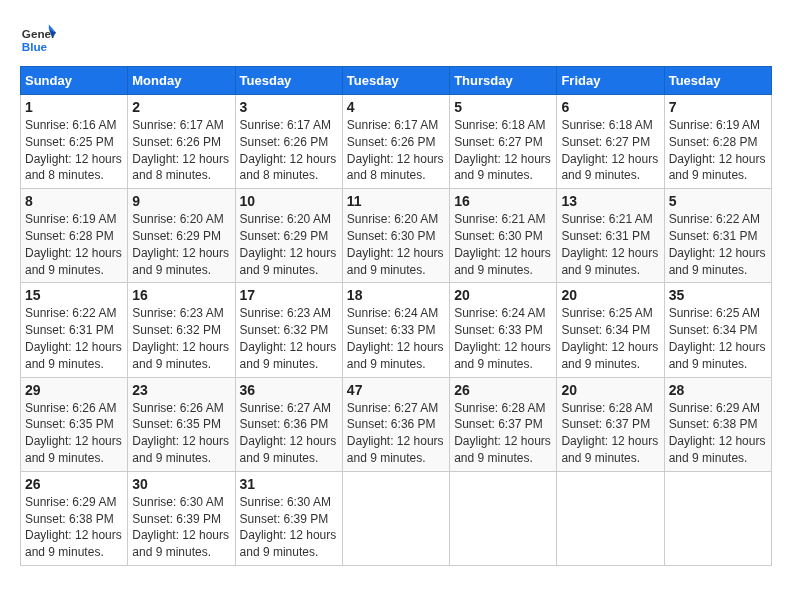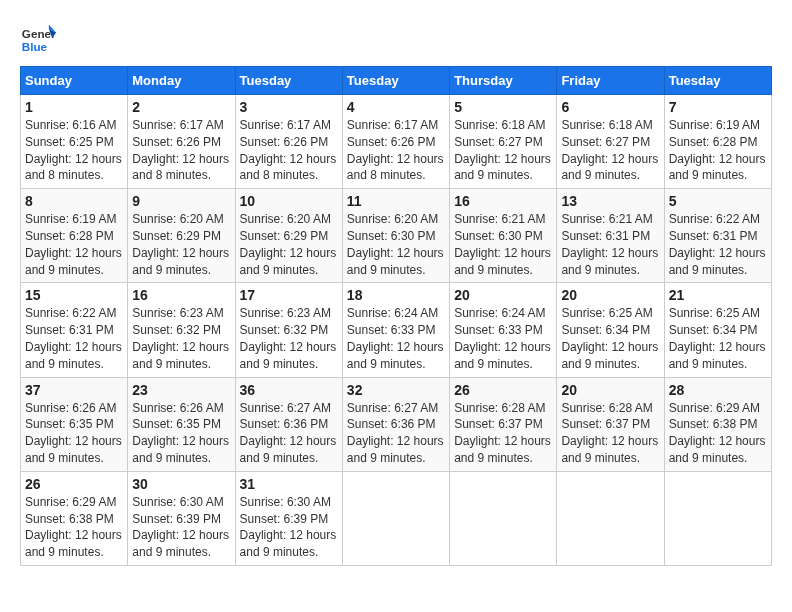--- a/index.html
+++ b/index.html
@@ -189,39 +189,39 @@
     </td>
         <td>
       <span class="day-num">20</span>
       <div class="day-info">Sunrise: 6:24 AM<br>Sunset: 6:33 PM<br>Daylight: 12 hours<br>and 9 minutes.</div>
     </td>
         <td>
       <span class="day-num">20</span>
       <div class="day-info">Sunrise: 6:25 AM<br>Sunset: 6:34 PM<br>Daylight: 12 hours<br>and 9 minutes.</div>
     </td>
         <td>
-      <span class="day-num">21</span>
+      <span class="day-num">35</span>
       <div class="day-info">Sunrise: 6:25 AM<br>Sunset: 6:34 PM<br>Daylight: 12 hours<br>and 9 minutes.</div>
     </td>
       </tr>
       <tr>
         <td>
-      <span class="day-num">37</span>
+      <span class="day-num">29</span>
       <div class="day-info">Sunrise: 6:26 AM<br>Sunset: 6:35 PM<br>Daylight: 12 hours<br>and 9 minutes.</div>
     </td>
         <td>
       <span class="day-num">23</span>
       <div class="day-info">Sunrise: 6:26 AM<br>Sunset: 6:35 PM<br>Daylight: 12 hours<br>and 9 minutes.</div>
     </td>
         <td>
       <span class="day-num">36</span>
       <div class="day-info">Sunrise: 6:27 AM<br>Sunset: 6:36 PM<br>Daylight: 12 hours<br>and 9 minutes.</div>
     </td>
         <td>
-      <span class="day-num">32</span>
+      <span class="day-num">47</span>
       <div class="day-info">Sunrise: 6:27 AM<br>Sunset: 6:36 PM<br>Daylight: 12 hours<br>and 9 minutes.</div>
     </td>
         <td>
       <span class="day-num">26</span>
       <div class="day-info">Sunrise: 6:28 AM<br>Sunset: 6:37 PM<br>Daylight: 12 hours<br>and 9 minutes.</div>
     </td>
         <td>
       <span class="day-num">20</span>
       <div class="day-info">Sunrise: 6:28 AM<br>Sunset: 6:37 PM<br>Daylight: 12 hours<br>and 9 minutes.</div>
     </td>

